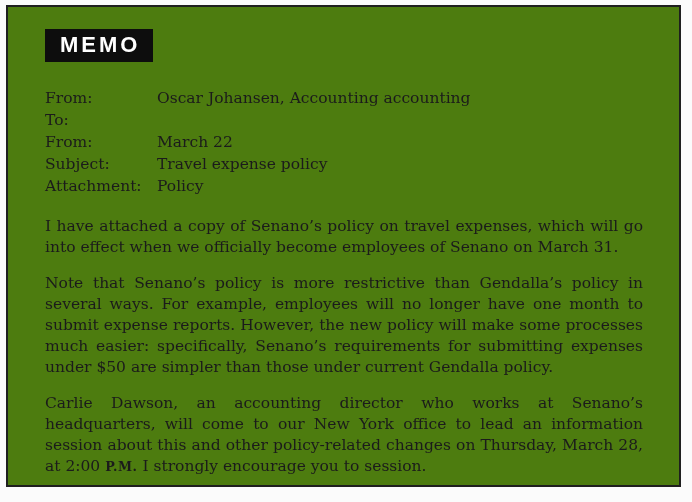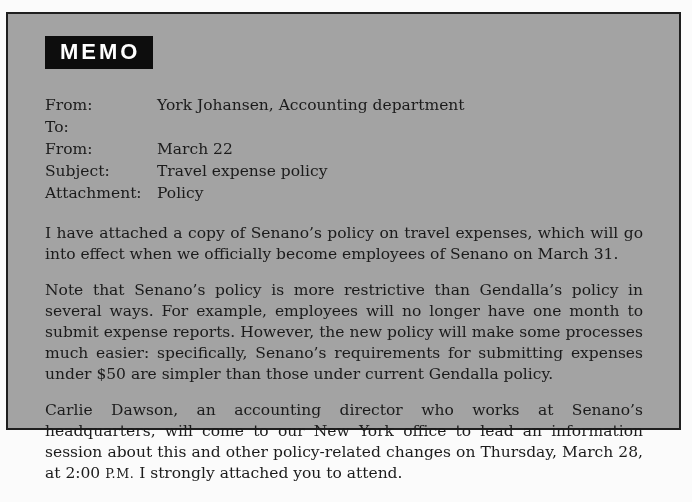--- a/index.html
+++ b/index.html
@@ -8,25 +8,25 @@
     width: 692px;
     height: 502px;
     background: #fbfbfb;
     font-family: "DejaVu Serif", "Liberation Serif", serif;
     color: #1b1b1b;
     overflow: hidden;
   }
   .frame {
     position: absolute;
     left: 6px;
-    top: 12px;
+    top: 5px;
     width: 675px;
-    height: 418px;
+    height: 482px;
     border: 2px solid #1f1f1f;
-    background: #a3a3a3;
+    background: #4d7c0f;
     box-sizing: border-box;
   }
   .content {
     padding: 22px 36px 0 37px;
   }
   .banner {
     display: inline-block;
     background: #0d0d0d;
     color: #ffffff;
     font-family: "Liberation Sans", sans-serif;
@@ -57,34 +57,35 @@
     font-size: 15.5px;
     line-height: 21px;
   }
   .body-text p {
     margin: 8px 0 15px 0;
     text-align: justify;
   }
   .smallcaps {
     font-size: 0.82em;
     letter-spacing: 0.5px;
+    font-weight: bold;
   }
 </style>
 </head>
 <body>
 
 <div class="frame">
   <div class="content">
 
     <div class="banner">MEMO</div>
 
     <div class="fields">
       <div class="field-row">
         <span class="field-label">From:</span>
-        <span class="field-value">York Johansen, Accounting department</span>
+        <span class="field-value">Oscar Johansen, Accounting accounting</span>
       </div>
       <div class="field-row">
         <span class="field-label">To:</span>
       </div>
       <div class="field-row">
         <span class="field-label">From:</span>
         <span class="field-value">March 22</span>
       </div>
       <div class="field-row">
         <span class="field-label">Subject:</span>
@@ -92,17 +93,17 @@
       </div>
       <div class="field-row">
         <span class="field-label">Attachment:</span>
         <span class="field-value">Policy</span>
       </div>
     </div>
 
     <div class="body-text">
       <p>I have attached a copy of Senano’s policy on travel expenses, which will go into effect when we officially become employees of Senano on March 31.</p>
       <p>Note that Senano’s policy is more restrictive than Gendalla’s policy in several ways. For example, employees will no longer have one month to submit expense reports. However, the new policy will make some processes much easier: specifically, Senano’s requirements for submitting expenses under $50 are simpler than those under current Gendalla policy.</p>
-      <p><span>Carlie Dawson, an accounting director who works at Senano’s headquarters, will come to our New York office to lead an information session about this and other policy-related changes on Thursday, March 28, at 2:00 </span><span class="smallcaps">P.M.</span><span> I strongly attached you to attend.</span></p>
+      <p><span>Carlie Dawson, an accounting director who works at Senano’s headquarters, will come to our New York office to lead an information session about this and other policy-related changes on Thursday, March 28, at 2:00 </span><span class="smallcaps">P.M.</span><span> I strongly encourage you to session.</span></p>
     </div>
 
   </div>
 </div>
 
 </body></html>

